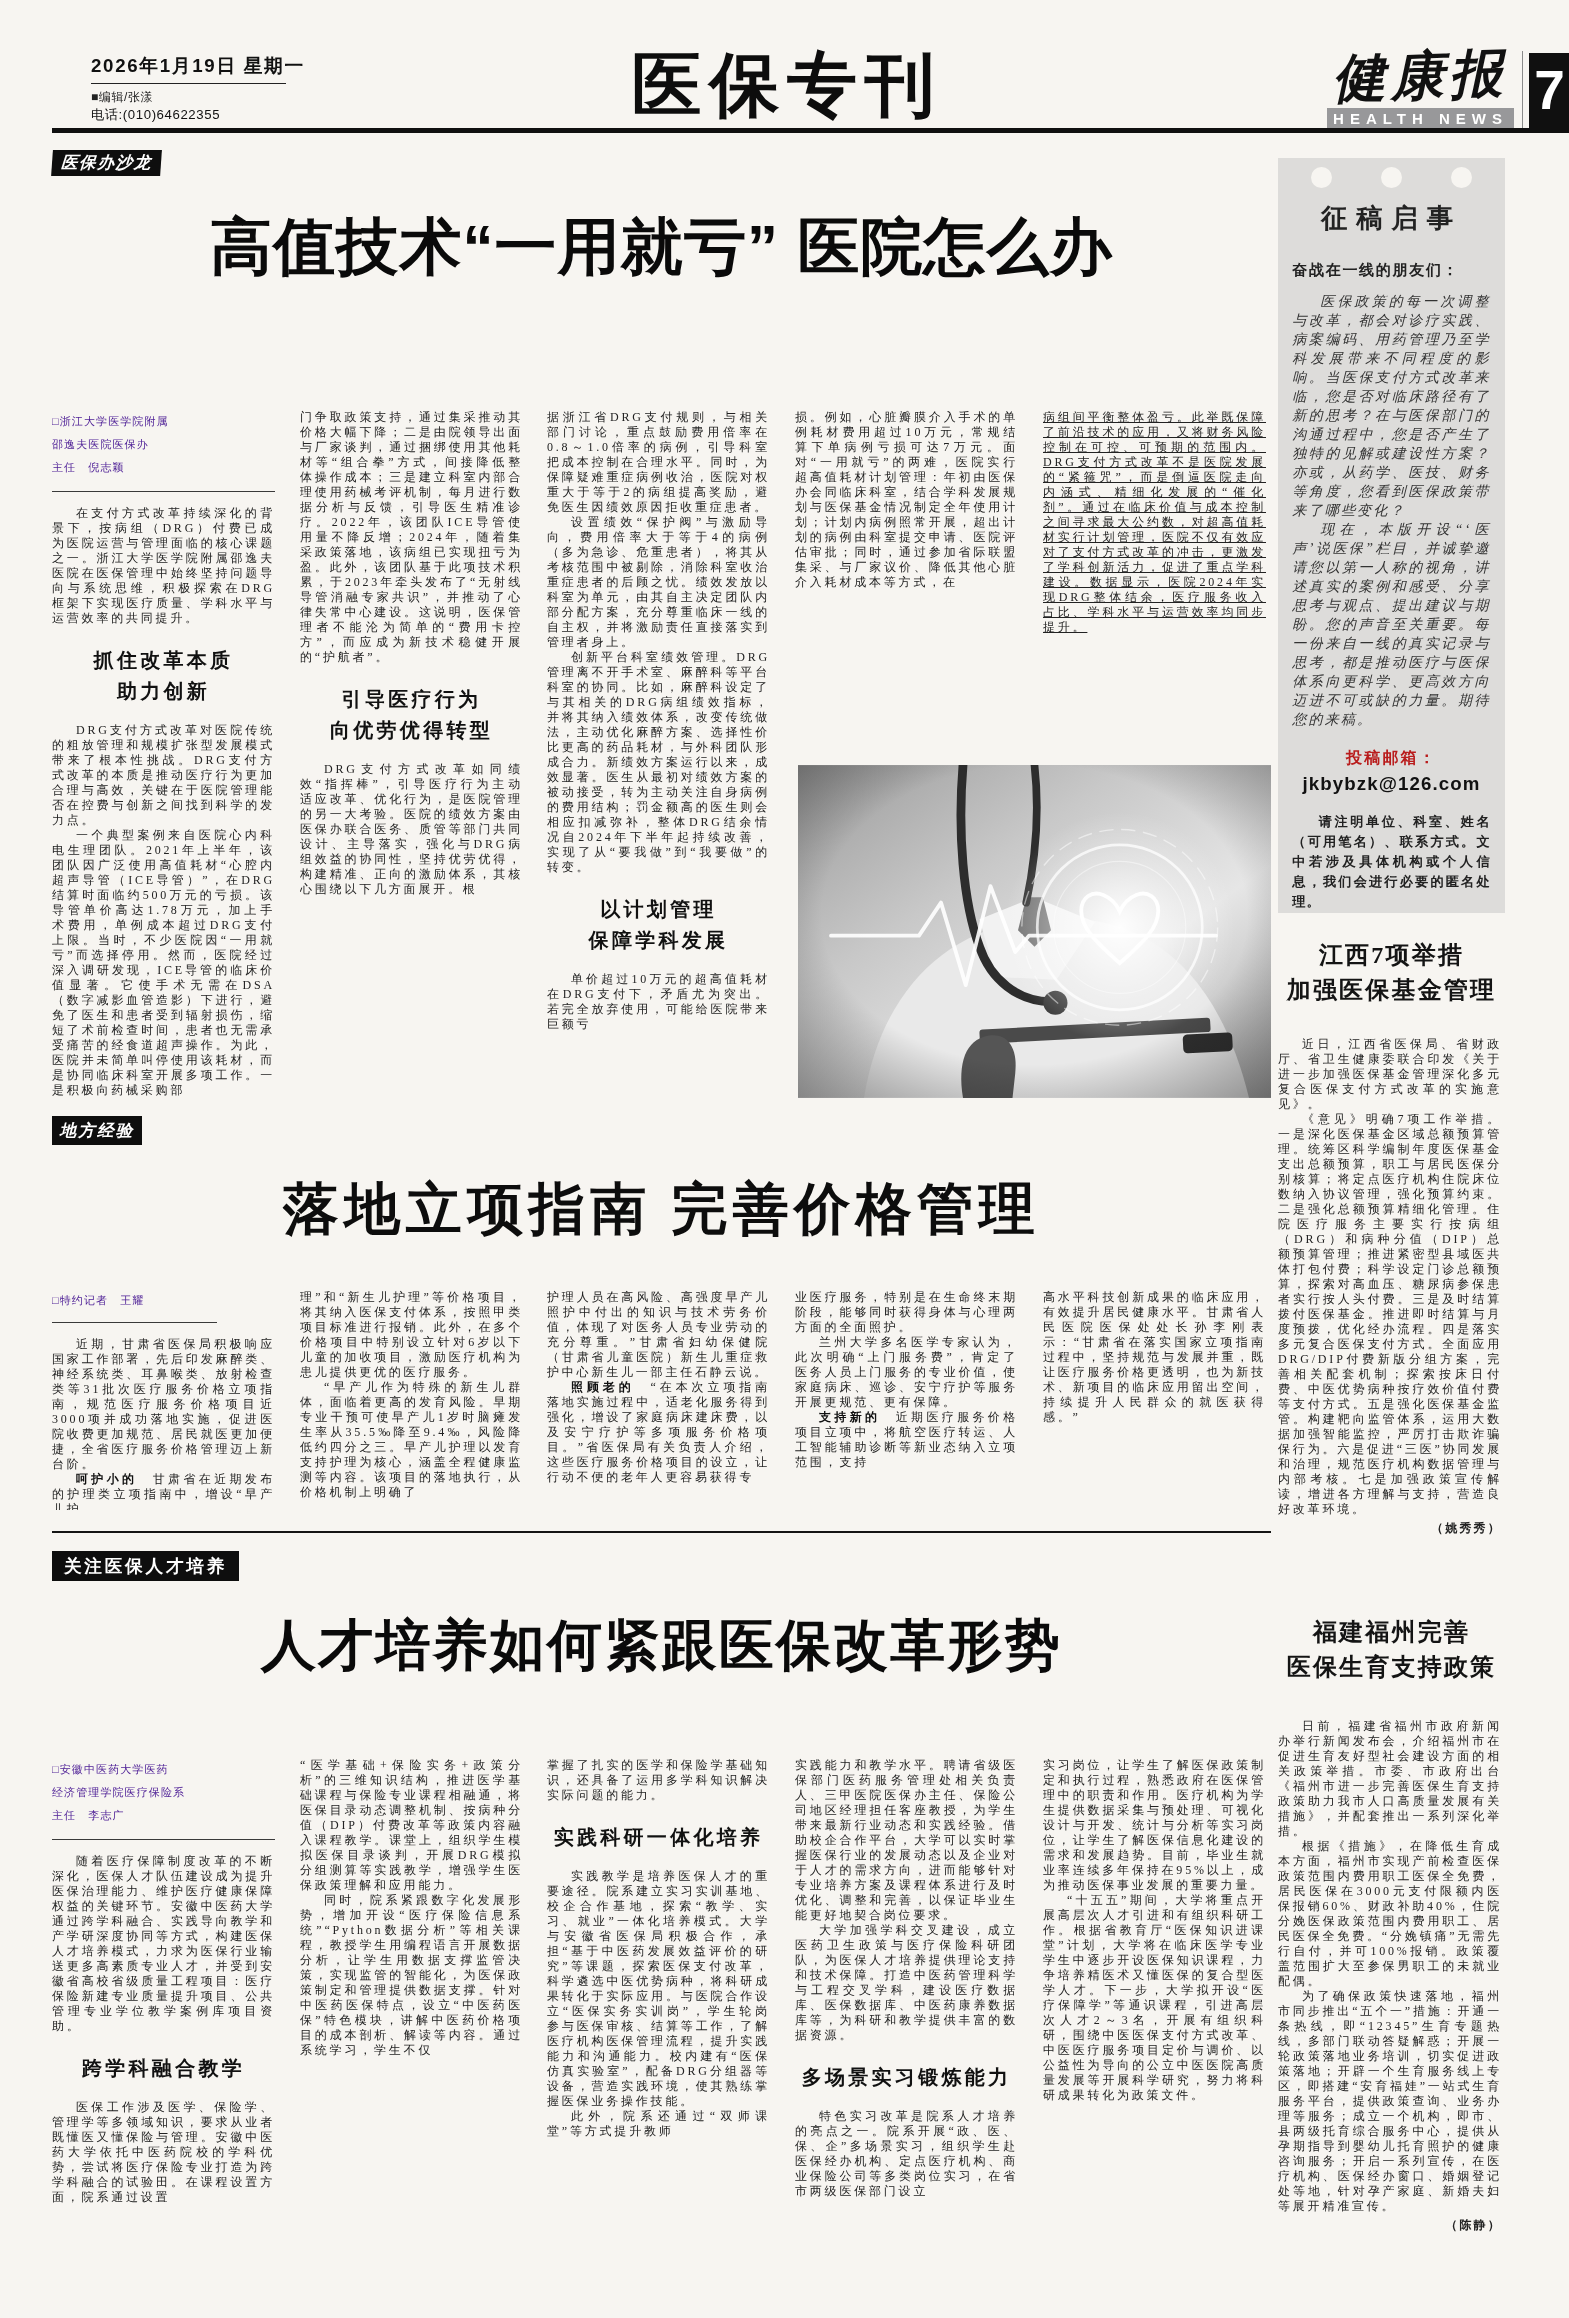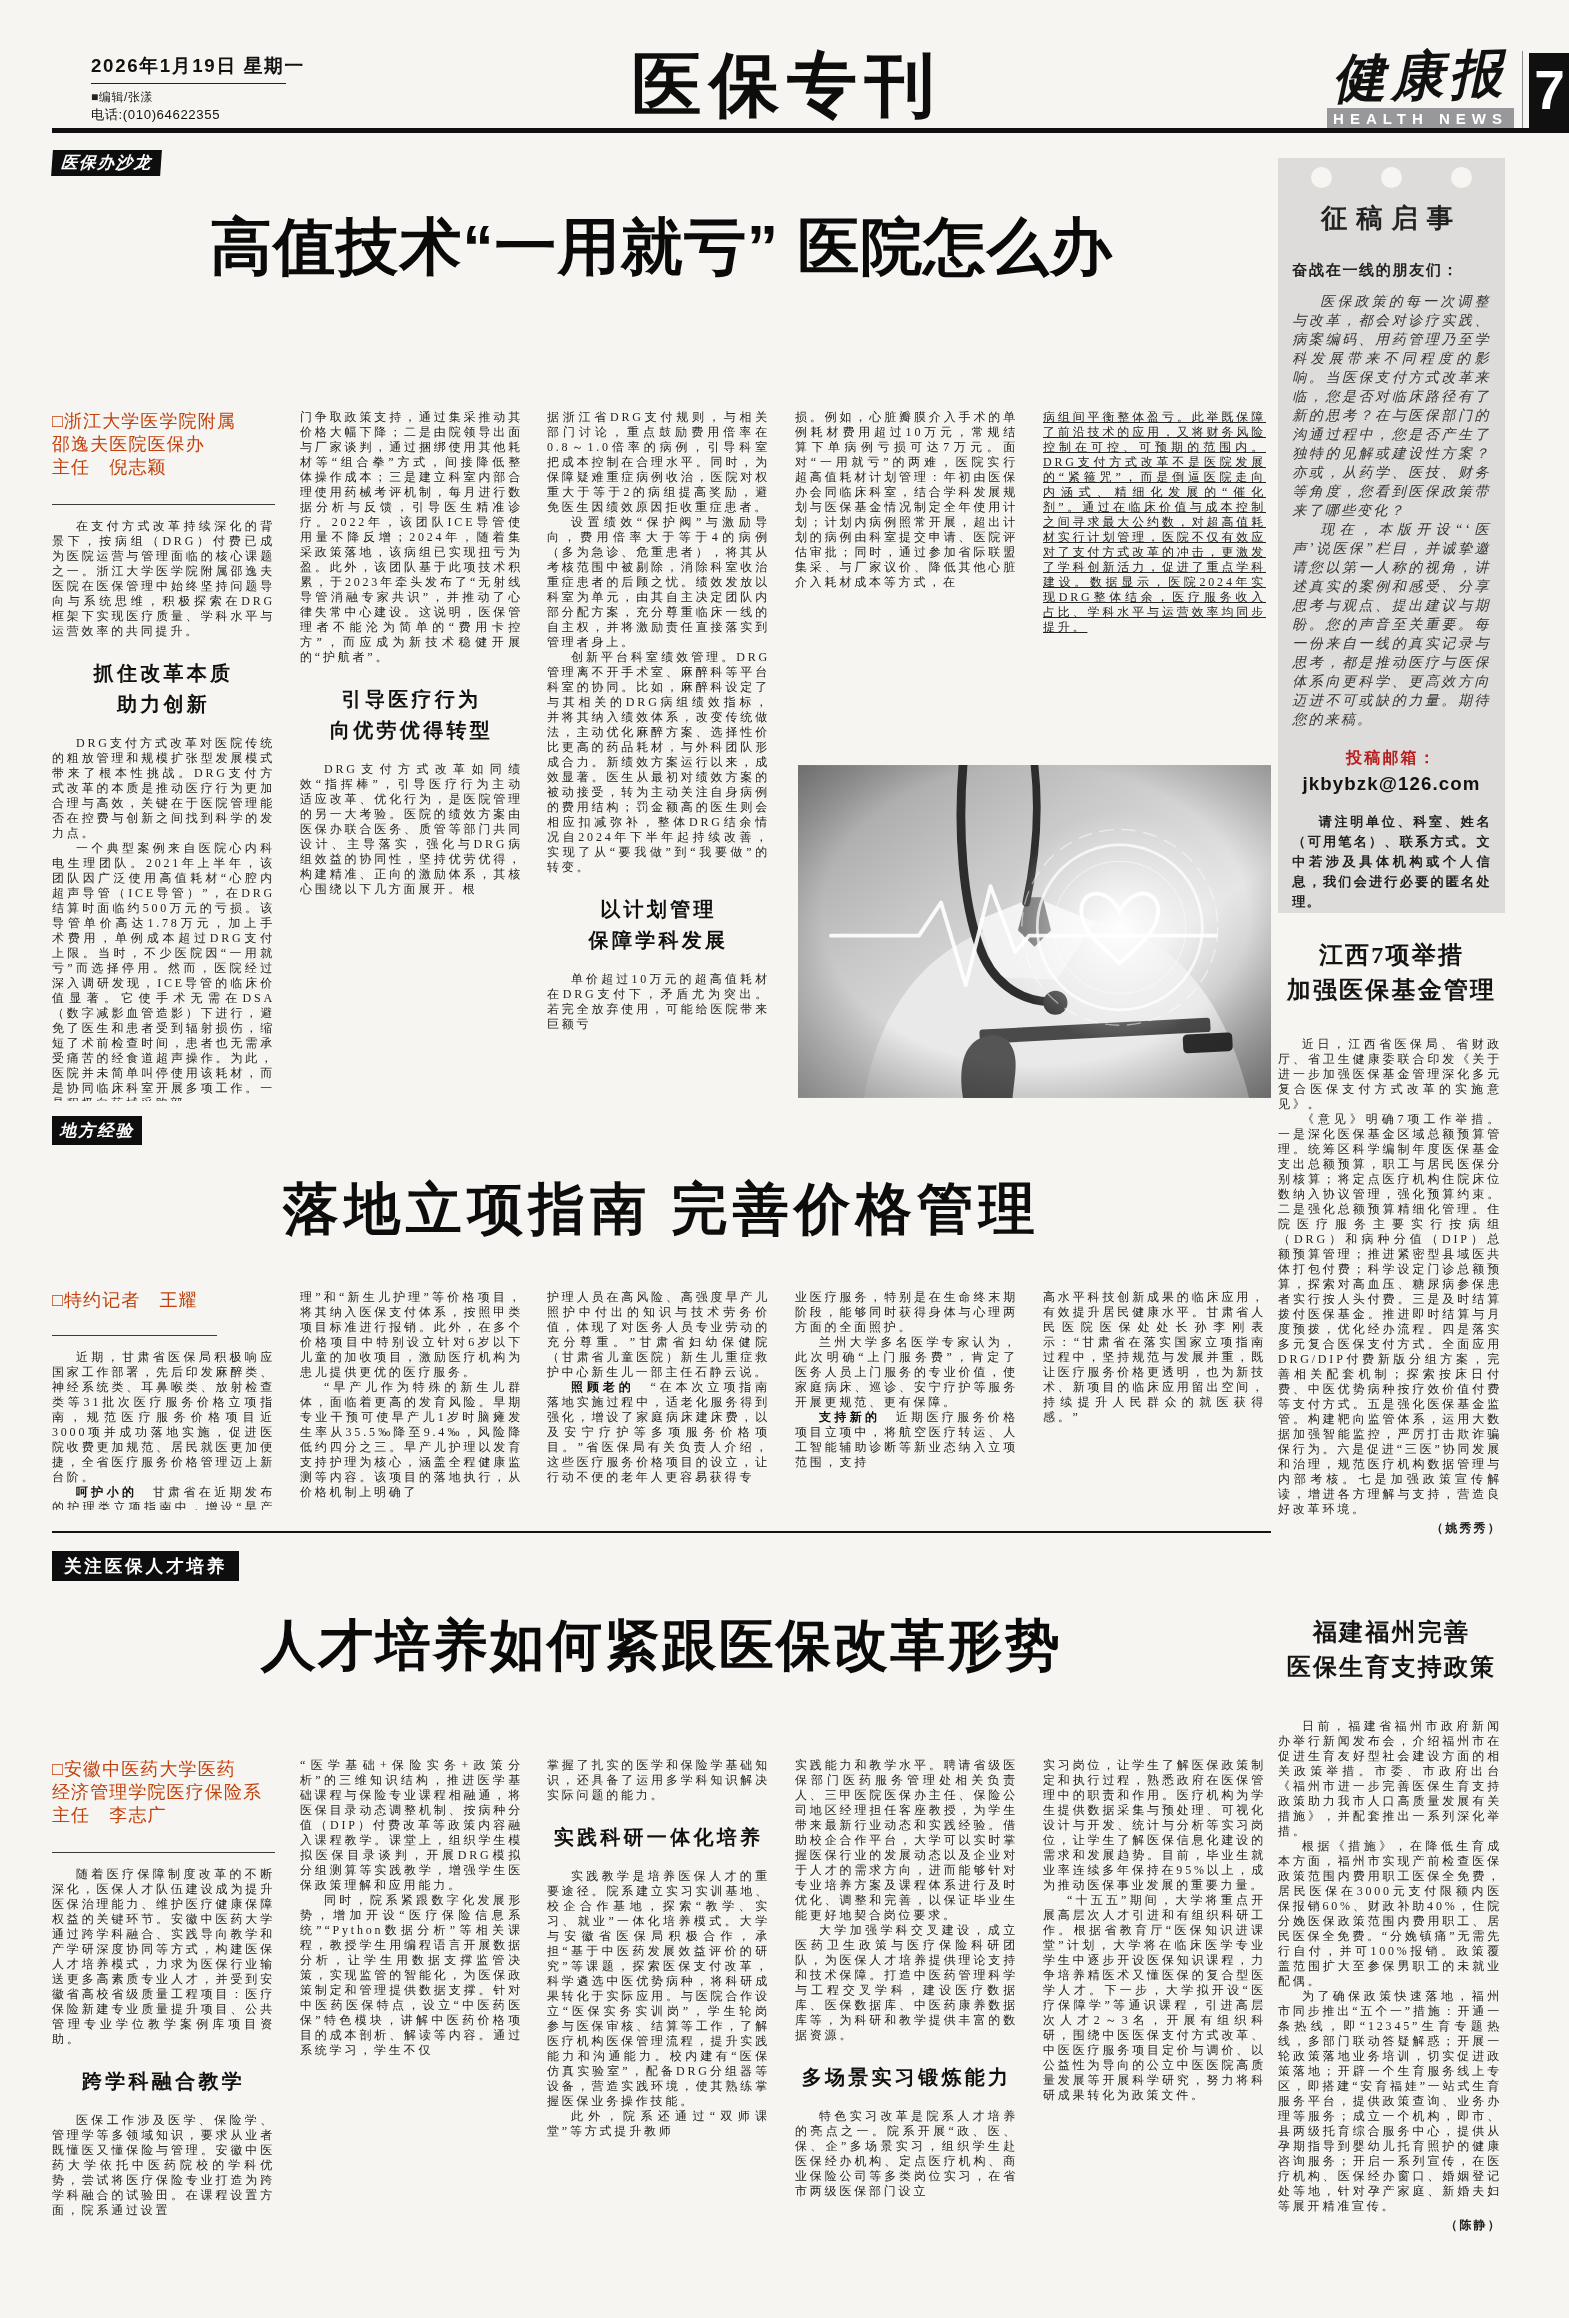--- a/index.html
+++ b/index.html
@@ -37,22 +37,22 @@
          color:#0a0a0a; text-align:center; }
   .hl2 { font-family:"Liberation Serif",serif; font-weight:900; font-size:56px; letter-spacing:5.5px;
          color:#0d0d0d; text-align:center; }
   .hl3 { font-family:"Liberation Sans",sans-serif; font-weight:900; font-size:55px; letter-spacing:2.2px;
          color:#0a0a0a; text-align:center; }
   
   .col { position:absolute; width:223px; overflow:hidden; text-align:justify; }
   .bp { font-size:12px; line-height:15px; letter-spacing:2.8px; text-indent:2em; color:#222;
         font-family:"Liberation Serif","DejaVu Serif",serif; }
   .lead { font-family:"Liberation Sans",sans-serif; font-weight:700; color:#111; }
-  .byline { font-size:18px; line-height:23px; letter-spacing:1.1px; white-space:pre-line; color:#c2410c;
-            border-bottom:1.7px solid #3a3a3a; padding-bottom:25px; margin-bottom:14.3px; text-align:left;}
+  .byline { font-size:11px; line-height:23px; letter-spacing:1.1px; white-space:pre-line; color:#4c1d95;
+            border-bottom:1.7px solid #3a3a3a; padding-bottom:12px; margin-bottom:14.3px; text-align:left;}
   .subhead { font-size:20px; font-weight:700; line-height:31px; text-align:center; white-space:pre-line;
              letter-spacing:3.3px; color:#111; margin:18.7px 0 16.5px; text-indent:0; }
   
   .graybox { background:#dddcda; padding:8.8px 14.3px 11px; }
   .dots { display:flex; justify-content:space-between; padding:0 18.7px; margin-bottom:13.2px;}
   .dot { width:21px; height:21px; border-radius:50%; background:#f7f5f1; }
   .call-title { text-align:center; font-family:"Liberation Sans",sans-serif; font-weight:800;
                 font-size:26.4px; letter-spacing:8.8px; color:#222; margin:7.7px 0 25px;}
   .salute { font-family:"Liberation Sans",sans-serif; font-weight:700; font-size:15px; letter-spacing:1.7px;
             color:#222; margin-bottom:12px;}

